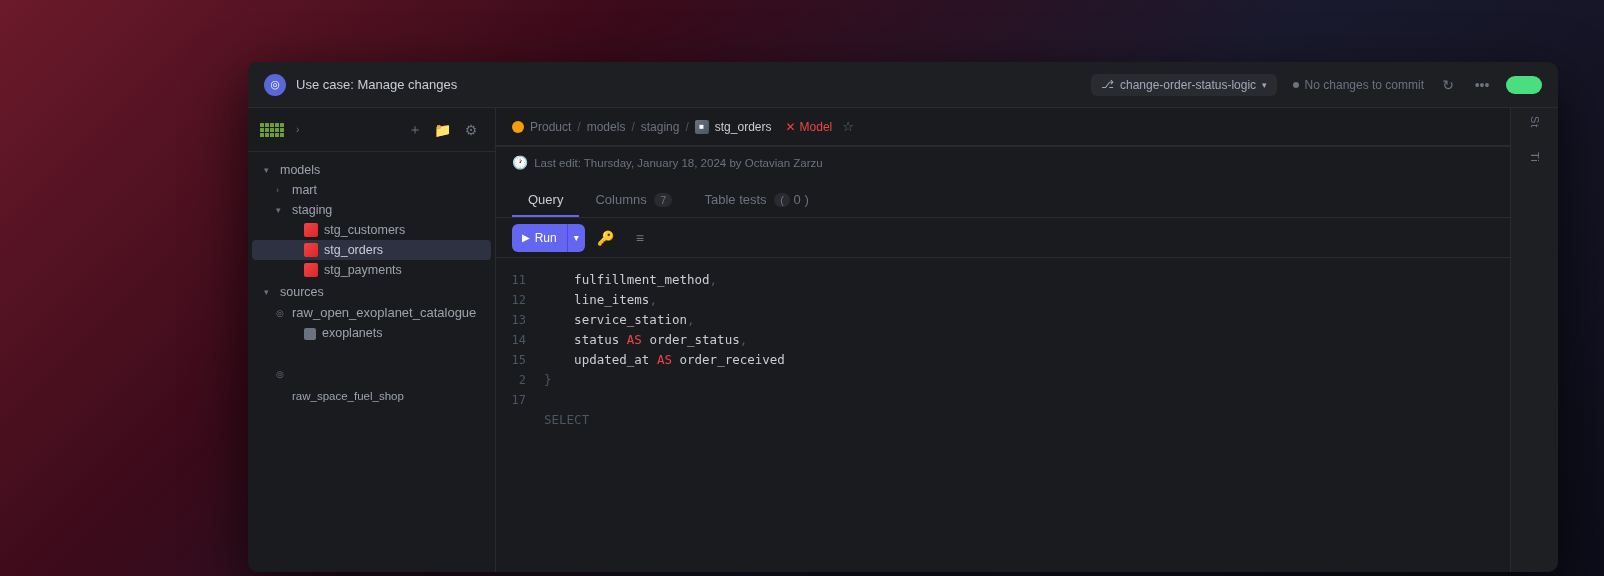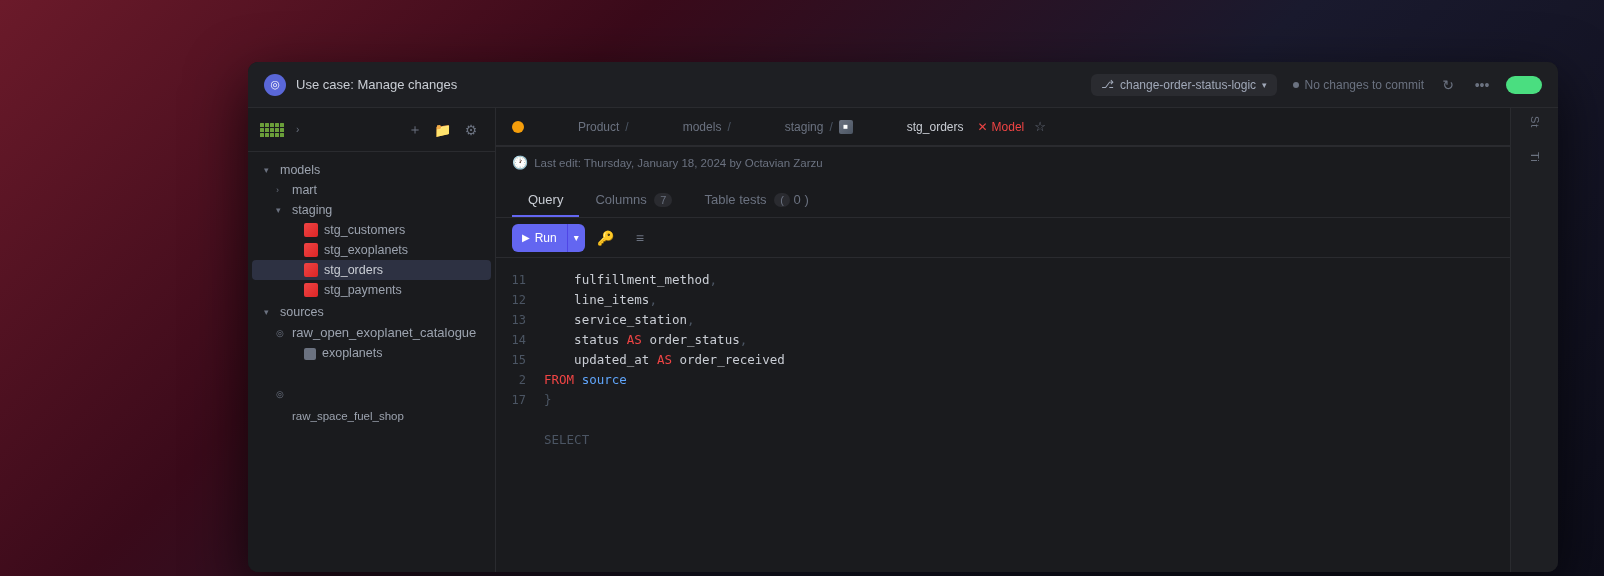--- a/index.html
+++ b/index.html
@@ -259,21 +259,20 @@
       gap: 6px;
       flex-shrink: 0;
     }
 
     .breadcrumb-item {
       display: flex;
       align-items: center;
       gap: 4px;
       color: #6b7280;
       font-size: 12px;
-      margin-left: 48px;
     }
 
     .breadcrumb-item.active {
       color: #c9cdd4;
     }
 
     .breadcrumb-sep {
       color: #4b5563;
       font-size: 12px;
     }
@@ -574,25 +573,20 @@
             <span class="chevron">▾</span>
             <span>staging</span>
           </div>
 
           <div class="tree-item indent-2">
             <span class="chevron" style="visibility:hidden;">›</span>
             <div class="model-icon"></div>
             <span>stg_customers</span>
           </div>
 
-          <div class="tree-item indent-2">
-            <span class="chevron" style="visibility:hidden;">›</span>
-            <div class="model-icon"></div>
-            <span>stg_exoplanets</span>
-          </div>
 
           <div class="tree-item indent-2 active">
             <span class="chevron" style="visibility:hidden;">›</span>
             <div class="model-icon"></div>
             <span>stg_orders</span>
           </div>
 
           <div class="tree-item indent-2">
             <span class="chevron" style="visibility:hidden;">›</span>
             <div class="model-icon"></div>
@@ -689,21 +683,20 @@
           <div class="line-num"></div>
           <div class="line-num"></div>
           <div class="line-num"></div>
         </div>
         <div class="code-content">
           <div class="code-line">    <span class="ident">fulfillment_method</span><span class="dim">,</span></div>
           <div class="code-line">    <span class="ident">line_items</span><span class="dim">,</span></div>
           <div class="code-line">    <span class="ident">service_station</span><span class="dim">,</span></div>
           <div class="code-line">    <span class="ident">status</span> <span class="kw">AS</span> <span class="ident">order_status</span><span class="dim">,</span></div>
           <div class="code-line">    <span class="ident">updated_at</span> <span class="kw">AS</span> <span class="ident">order_received</span></div>
-          <div class="code-line"><span class="kw">FROM</span> <span class="fn">source</span></div>
           <div class="code-line"><span class="dim">}</span></div>
           <div class="code-line"></div>
           <div class="code-line"><span class="dim">SELECT</span></div>
         </div>
       </div>
 
     </div>
 
     <div class="right-panel">
       <span class="right-label">St</span>

